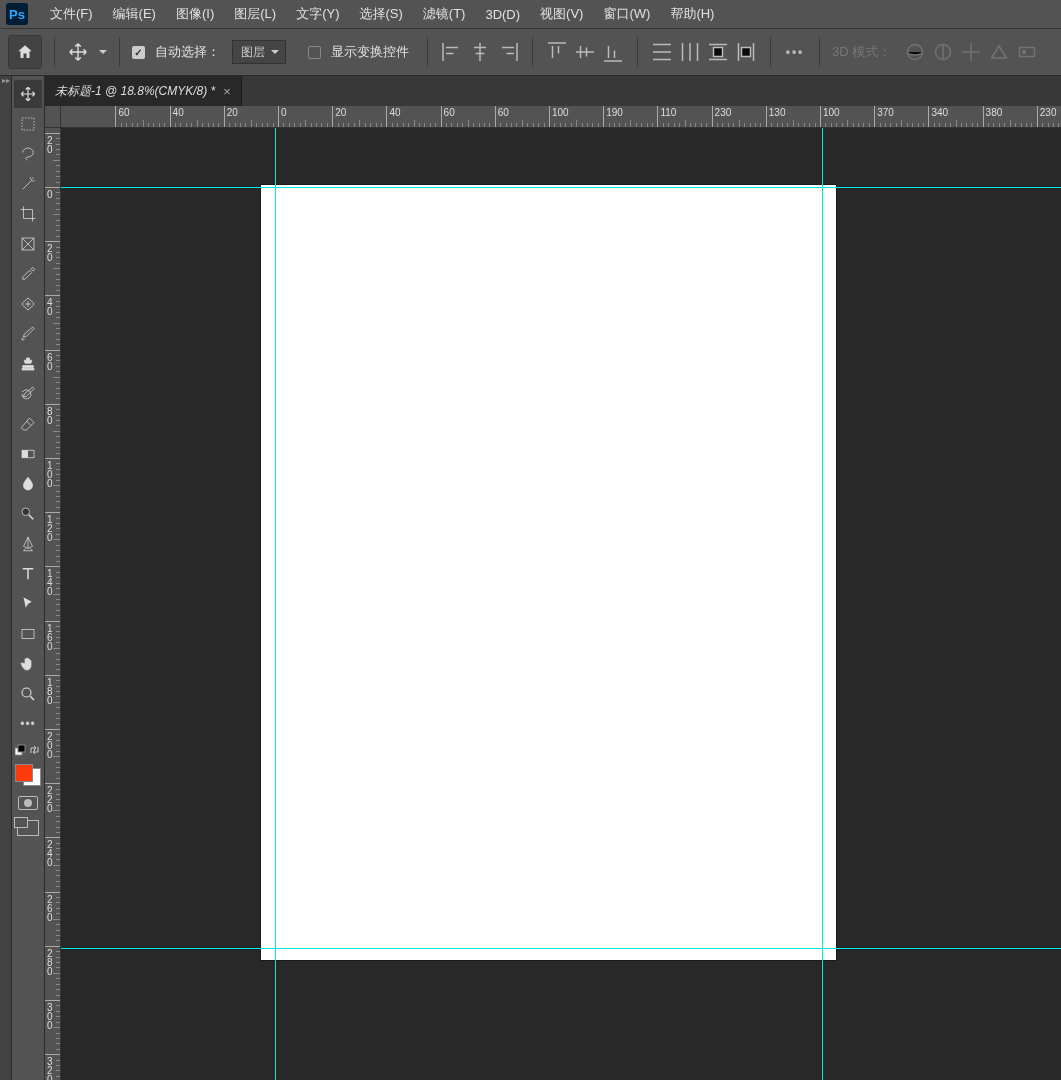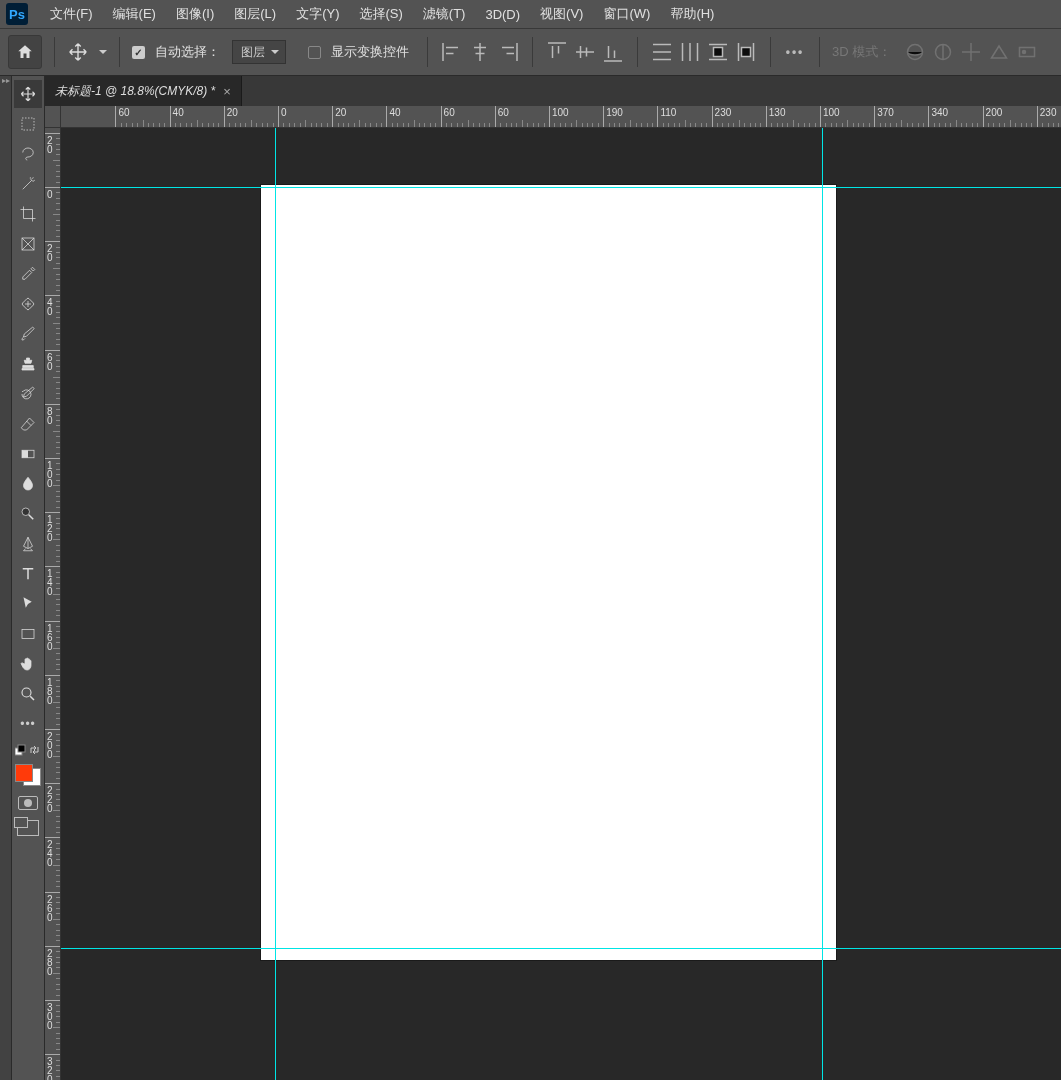--- a/index.html
+++ b/index.html
@@ -534,21 +534,21 @@
             <div class="h-sub" style="left: 872.82px; height: 4px;"></div>
             <div class="h-sub" style="left: 878.24px; height: 4px;"></div>
             <div class="h-sub" style="left: 883.66px; height: 4px;"></div>
             <div class="h-sub" style="left: 889.08px; height: 4px;"></div>
             <div class="h-sub" style="left: 894.5px; height: 7px;"></div>
             <div class="h-sub" style="left: 899.92px; height: 4px;"></div>
             <div class="h-sub" style="left: 905.34px; height: 4px;"></div>
             <div class="h-sub" style="left: 910.76px; height: 4px;"></div>
             <div class="h-sub" style="left: 916.18px; height: 4px;"></div>
             <div class="h-tick" style="left: 921.6px;">
-              <span>200</span>
+              <span>380</span>
             </div>
             <div class="h-sub" style="left: 927.02px; height: 4px;"></div>
             <div class="h-sub" style="left: 932.44px; height: 4px;"></div>
             <div class="h-sub" style="left: 937.86px; height: 4px;"></div>
             <div class="h-sub" style="left: 943.28px; height: 4px;"></div>
             <div class="h-sub" style="left: 948.7px; height: 7px;"></div>
             <div class="h-sub" style="left: 954.12px; height: 4px;"></div>
             <div class="h-sub" style="left: 959.54px; height: 4px;"></div>
             <div class="h-sub" style="left: 964.96px; height: 4px;"></div>
             <div class="h-sub" style="left: 970.38px; height: 4px;"></div>

